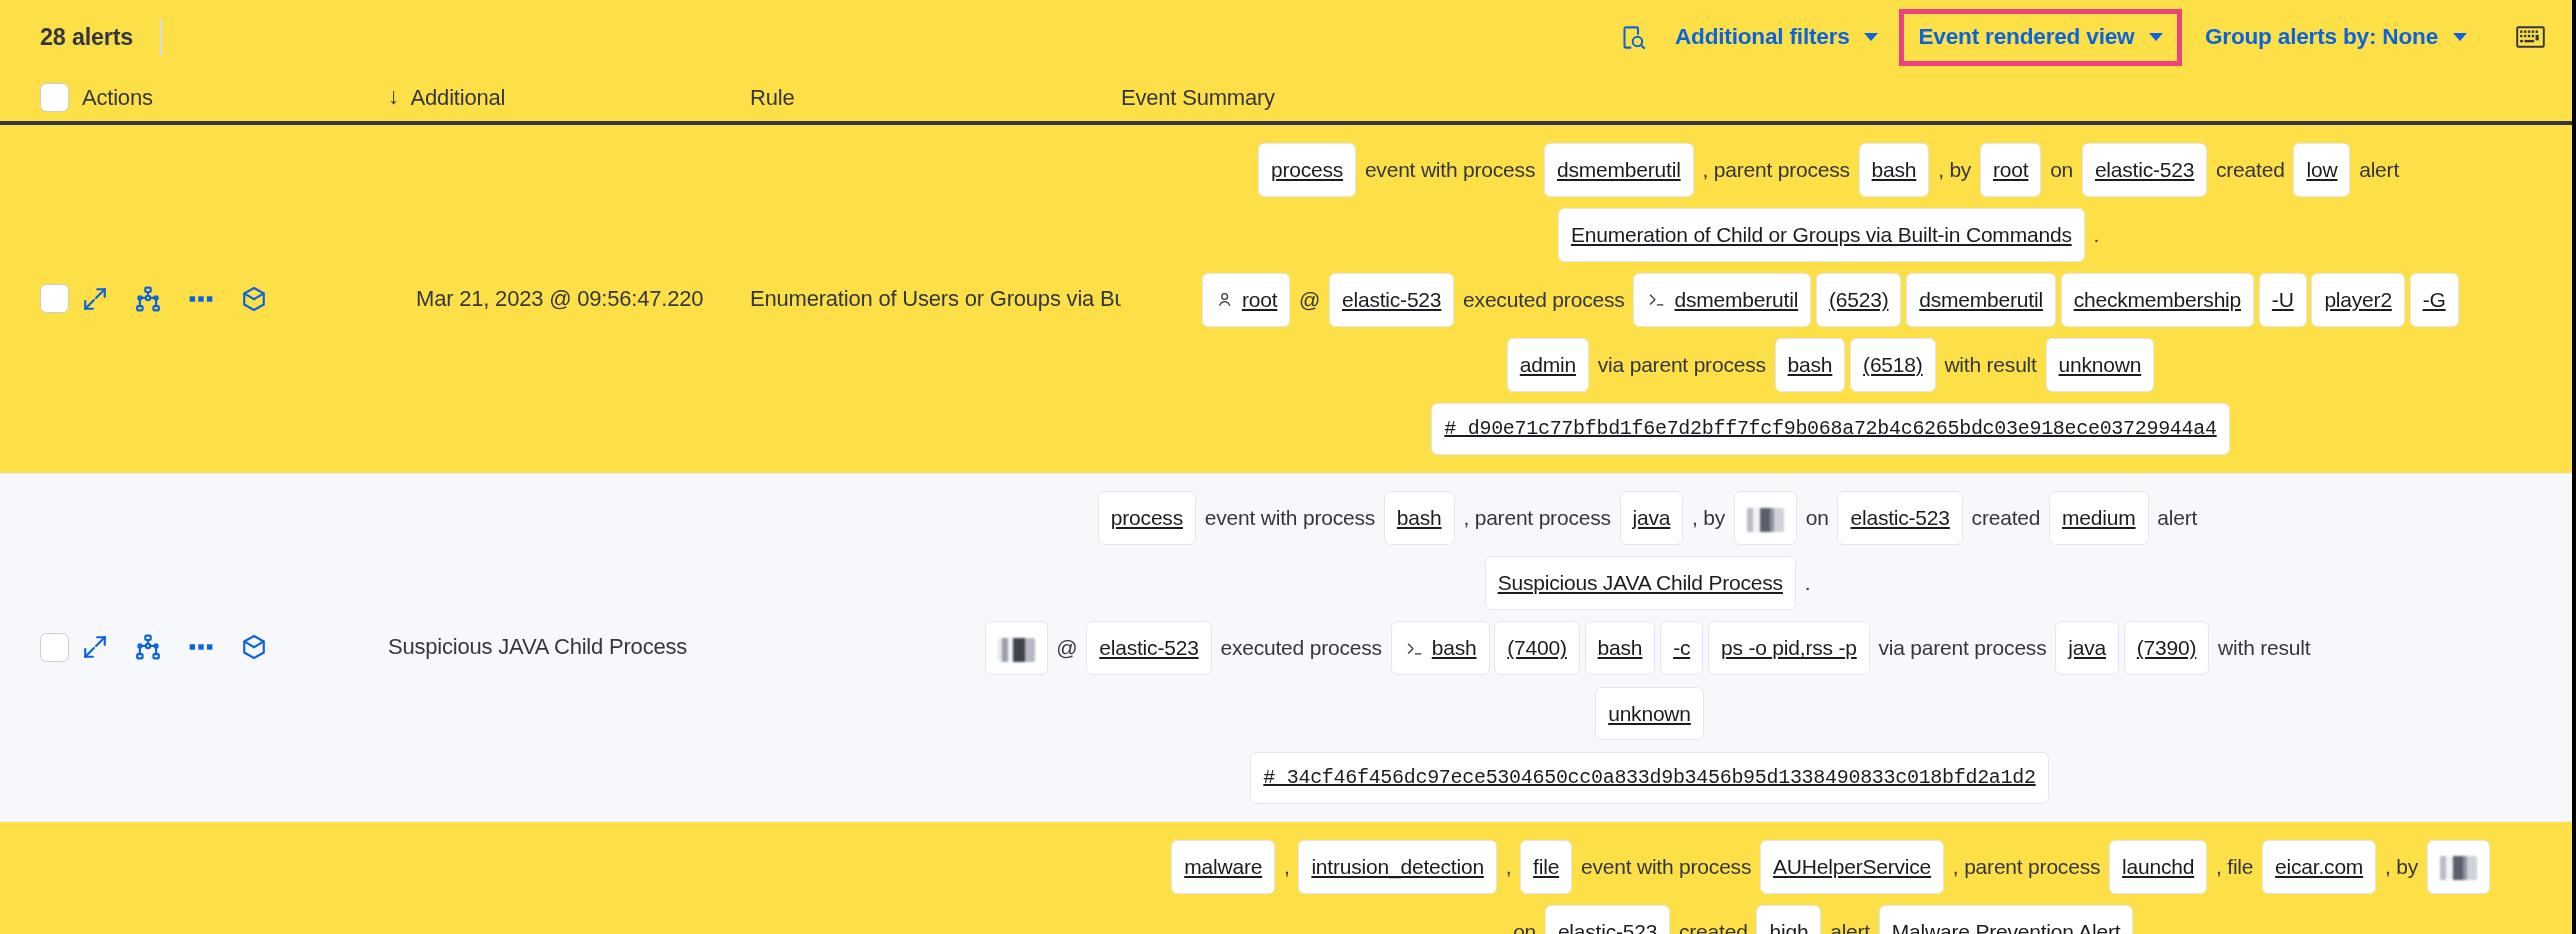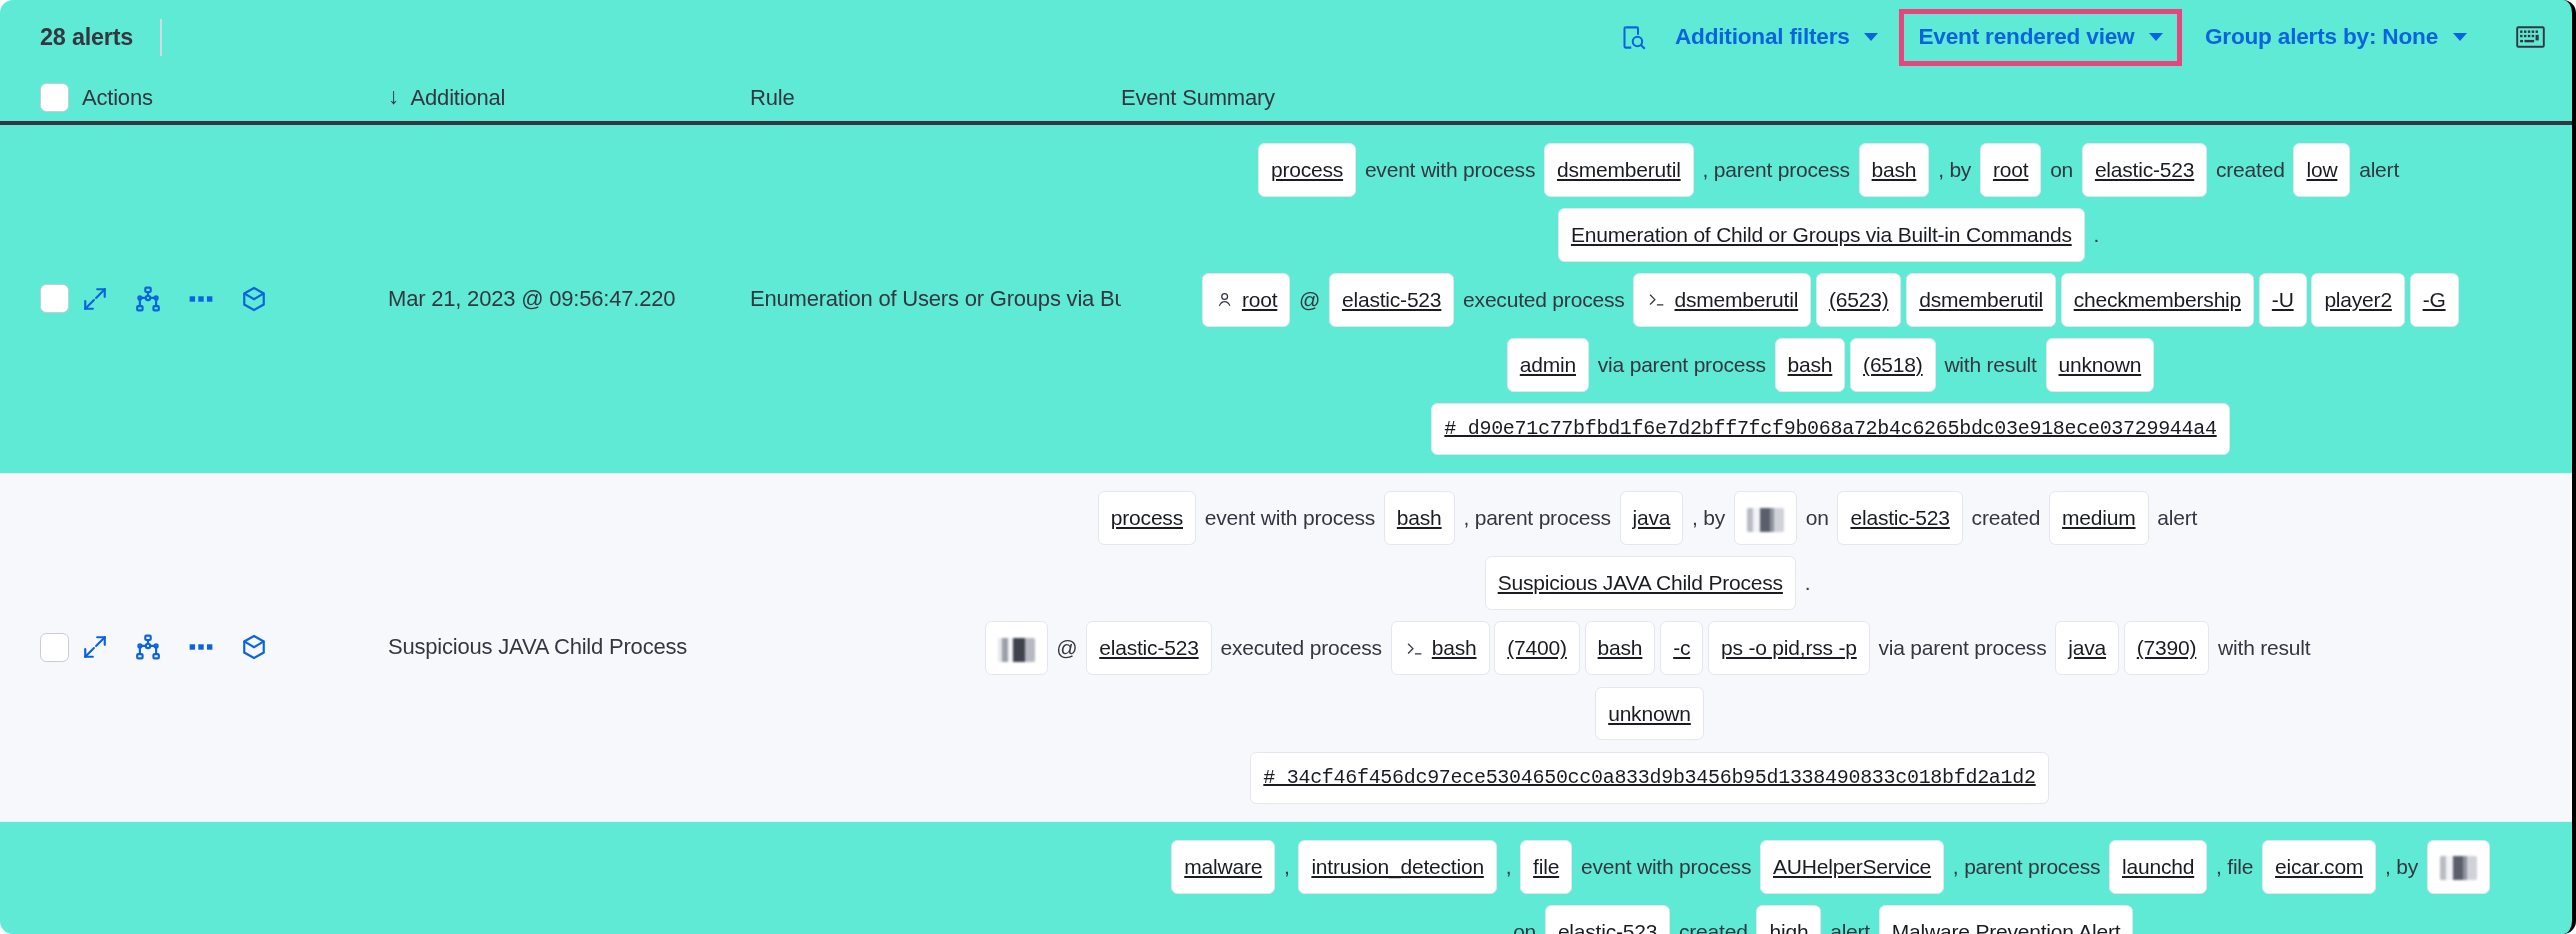--- a/index.html
+++ b/index.html
@@ -15,22 +15,21 @@
     overflow: hidden;
     -webkit-font-smoothing: antialiased;
   }
 
   .page {
     position: relative;
     width: 2576px;
     height: 934px;
     box-sizing: border-box;
     border-right: 4.8px solid #000000;
-    background: #5eead4;
-    border-radius: 13px;
+    background: #fde047;
   }
 
   
   .toolbar {
     position: relative;
     height: 74px;
     display: flex;
     align-items: center;
     padding: 0 0 0 40px;
   }
@@ -154,20 +153,21 @@
     gap: 27px;
     color: #0b64dd;
   }
   .act-ico { cursor: pointer; display: inline-flex; }
 
   .ts {
     font-size: 22px;
     color: #343741;
     letter-spacing: -0.2px;
     white-space: nowrap;
+    margin-left: 28px;
   }
   .rule-name {
     font-size: 22px;
     color: #343741;
     letter-spacing: -0.2px;
     white-space: nowrap;
     overflow: hidden;
   }
 
   

